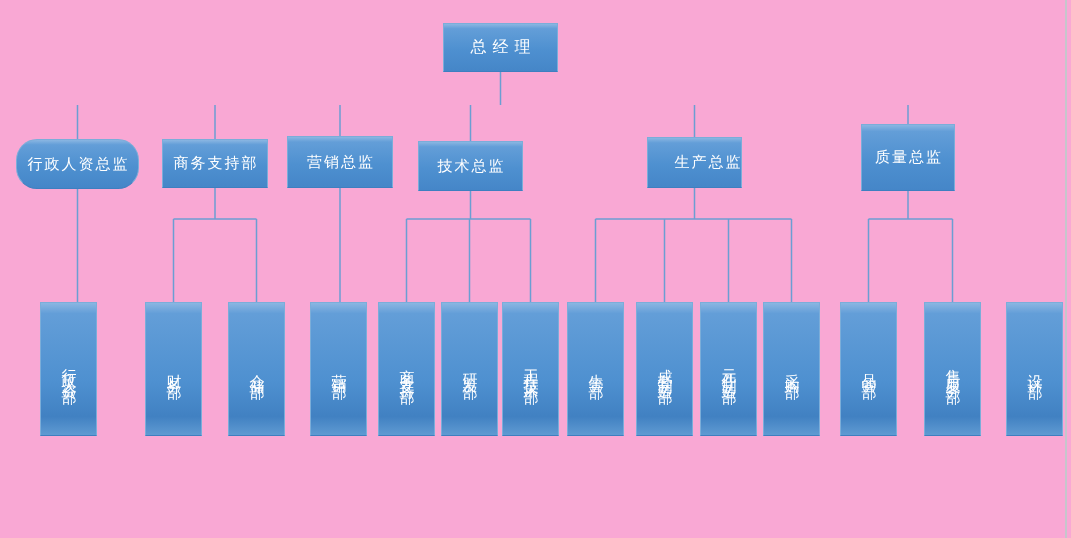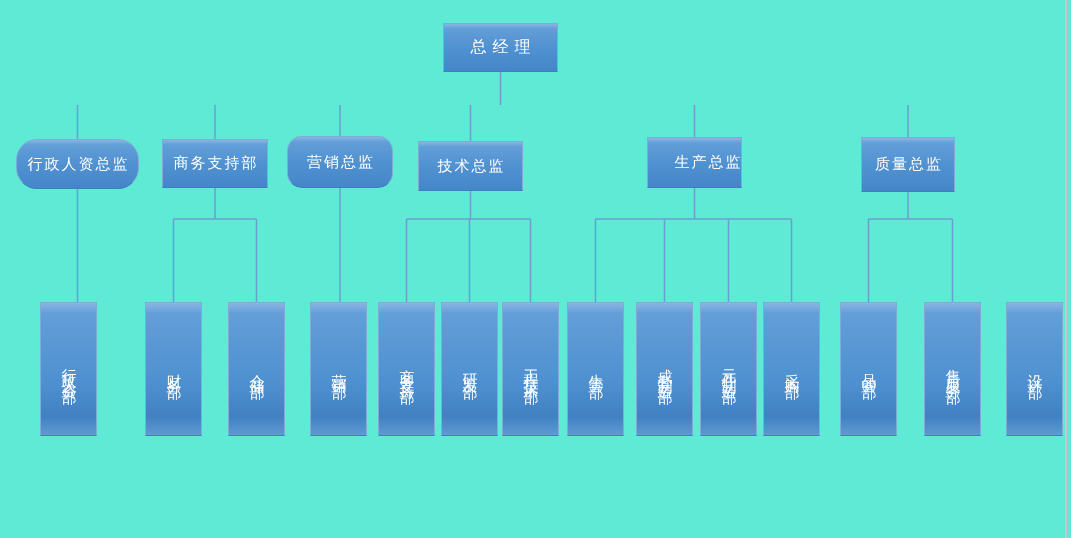--- a/index.html
+++ b/index.html
@@ -1,20 +1,20 @@
 <!DOCTYPE html>
 <html><head>
 <meta charset="utf-8">
 <title>Org Chart</title>
 <style>
   html,body{margin:0;padding:0;background:#ffffff;}
   #stage{
     position:relative;
     width:1071px;height:538px;
-    background:#5eead4;
+    background:#f9a8d4;
     overflow:hidden;
     font-family:"Liberation Sans","DejaVu Sans",sans-serif;
   }
   #connector-svg{position:absolute;left:0;top:0;z-index:0;}
   .node{
     position:absolute;
     box-sizing:border-box;
     display:flex;align-items:center;justify-content:center;
     color:var(--node-text,#ffffff);
     background:linear-gradient(180deg,
@@ -112,21 +112,21 @@
       </div>
       <div class="node node-dir" style="left: 162px; top: 139px; width: 106px; height: 49px;">
         <span class="lbl">商务支持部</span>
       </div>
       <div class="node node-dept" style="left: 145px; top: 302px; width: 57px; height: 134px;">
         <span class="lbl">财务部</span>
       </div>
       <div class="node node-dept" style="left: 228px; top: 302px; width: 57px; height: 134px;">
         <span class="lbl">仓储部</span>
       </div>
-      <div class="node node-dir" style="left: 287px; top: 136px; width: 106px; height: 52px; border-radius: 15px;">
+      <div class="node node-dir" style="left: 287px; top: 136px; width: 106px; height: 52px;">
         <span class="lbl">营销总监</span>
       </div>
       <div class="node node-dept" style="left: 310px; top: 302px; width: 57px; height: 134px;">
         <span class="lbl">营销部</span>
       </div>
       <div class="node node-dir" style="left: 418px; top: 141px; width: 105px; height: 50px;">
         <span class="lbl">技术总监</span>
       </div>
       <div class="node node-dept" style="left: 378px; top: 302px; width: 57px; height: 134px;">
         <span class="lbl">商务支持部</span>
@@ -145,21 +145,21 @@
       </div>
       <div class="node node-dept" style="left: 636px; top: 302px; width: 57px; height: 134px;">
         <span class="lbl">成套制造部</span>
       </div>
       <div class="node node-dept" style="left: 700px; top: 302px; width: 57px; height: 134px;">
         <span class="lbl">元件制造部</span>
       </div>
       <div class="node node-dept" style="left: 763px; top: 302px; width: 57px; height: 134px;">
         <span class="lbl">采购部</span>
       </div>
-      <div class="node node-dir" style="left: 861px; top: 137px; width: 94px; height: 55px;">
+      <div class="node node-dir" style="left: 861px; top: 124px; width: 94px; height: 67px;">
         <span class="lbl">质量总监</span>
       </div>
       <div class="node node-dept" style="left: 840px; top: 302px; width: 57px; height: 134px;">
         <span class="lbl">品管部</span>
       </div>
       <div class="node node-dept" style="left: 924px; top: 302px; width: 57px; height: 134px;">
         <span class="lbl">售后服务部</span>
       </div>
       <div class="node node-dept" style="left: 1006px; top: 302px; width: 57px; height: 134px;">
         <span class="lbl">设计部</span>

